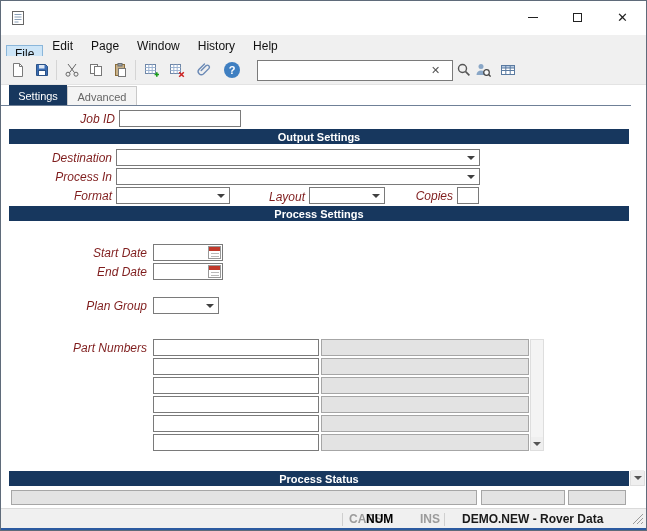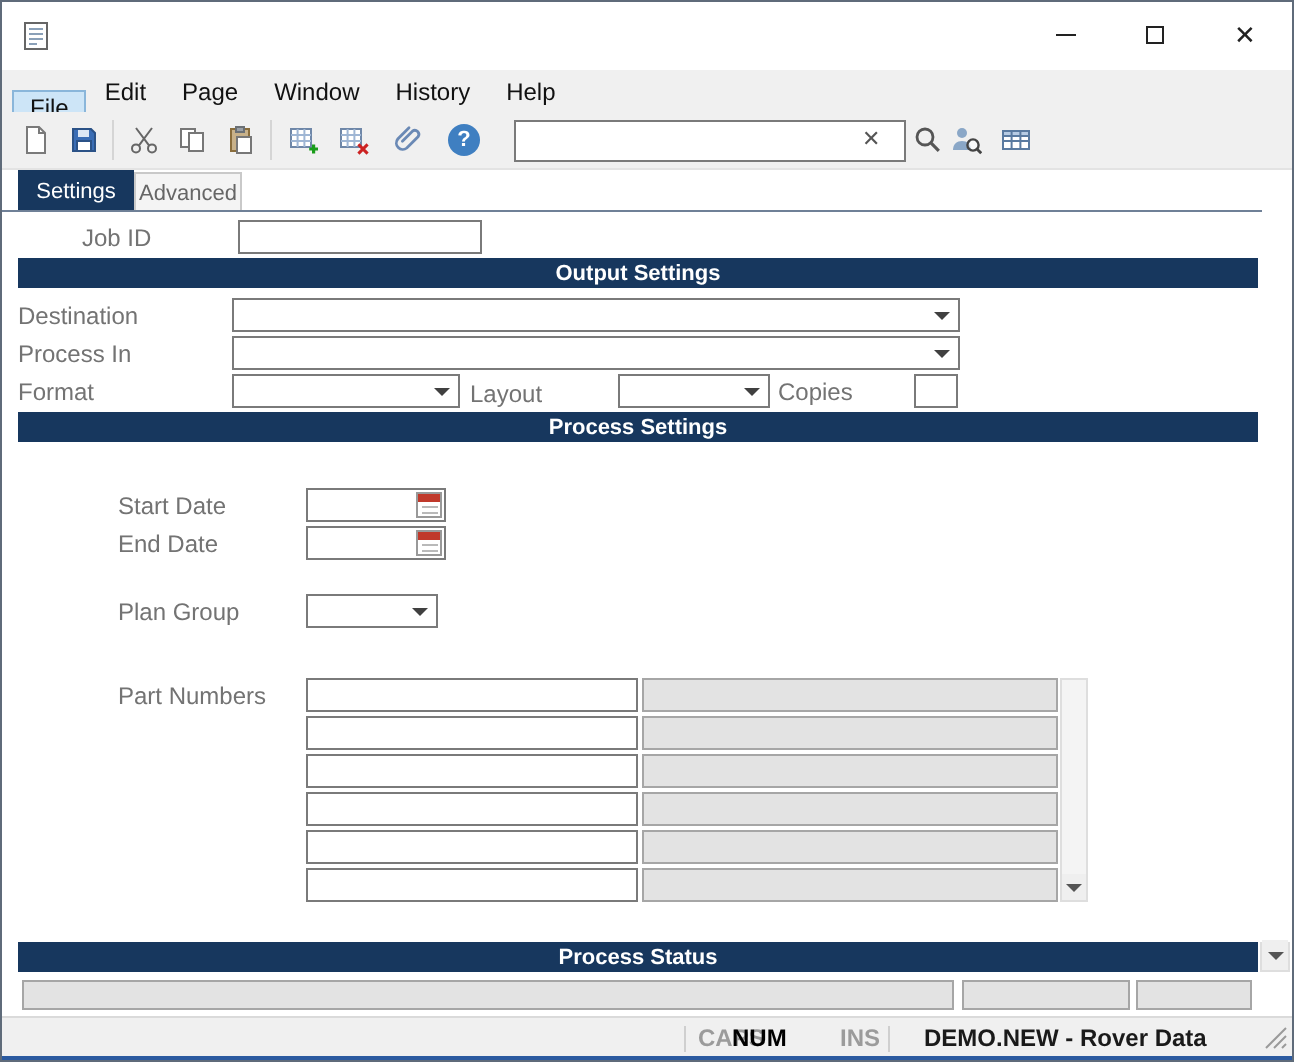--- a/index.html
+++ b/index.html
@@ -30,26 +30,26 @@
   .tsep { position:absolute; top:4px; width:1px; height:20px; background:#d5d5d5; }
   .help-circle { width:16px; height:16px; border-radius:50%; background:#3f7fc1; color:#fff;
                  font-size:11px; font-weight:bold; display:flex; align-items:center; justify-content:center; }
   .search-box { position:absolute; left:256px; top:4px; width:196px; height:21px;
                 border:1px solid #7a7a7a; background:#fff; font-size:12px; padding:0 20px 0 4px; }
   .search-clear { position:absolute; left:430px; top:7px; font-size:11px; color:#555; line-height:14px; }
 
   
   .tab { position:absolute; font-size:11px; display:flex; align-items:center; justify-content:center; }
   .tab-settings { left:8px; top:84px; width:58px; height:21px; background:#17375E; color:#fff; }
-  .tab-advanced { left:66px; top:85px; width:54px; height:20px; background:#f4f4f4; color:#666;
+  .tab-advanced { left:66px; top:85px; width:70px; height:20px; background:#f4f4f4; color:#666;
                   border:1px solid #c9c9c9; border-bottom:none; }
   .tab-underline { position:absolute; left:0; top:104px; width:630px; height:1px; background:#6f8097; }
 
   
-  .lbl { position:absolute; font-size:12px; color:#737373; text-align:left; line-height:15px; }
+  .lbl { position:absolute; font-size:12px; color:#7f1d1d; text-align:right; line-height:15px;font-style:italic; }
   .txt { position:absolute; height:17px; border:1px solid #7a7a7a; background:#fff; font-size:12px; padding:0 2px; }
   .sect { position:absolute; left:8px; width:620px; height:15px; background:#17375E; color:#fff;
           font-size:11px; font-weight:bold; display:flex; align-items:center; justify-content:center; }
   .combo { position:absolute; height:17px; border:1px solid #7a7a7a; background:#fff;
            display:flex; align-items:center; padding-left:3px; font-size:12px; }
   .combo-arrow { margin-left:auto; margin-right:4px; width:0; height:0;
                  border-left:4px solid transparent; border-right:4px solid transparent; border-top:4px solid #404040; }
   .datefield { position:absolute; height:17px; border:1px solid #7a7a7a; background:#fff; }
   .cal { position:absolute; right:1px; top:1px; width:13px; height:13px; border:1px solid #999; background:#fff; }
   .cal::before { content:""; position:absolute; top:0; left:0; right:0; height:4px; background:#c0392b; }

